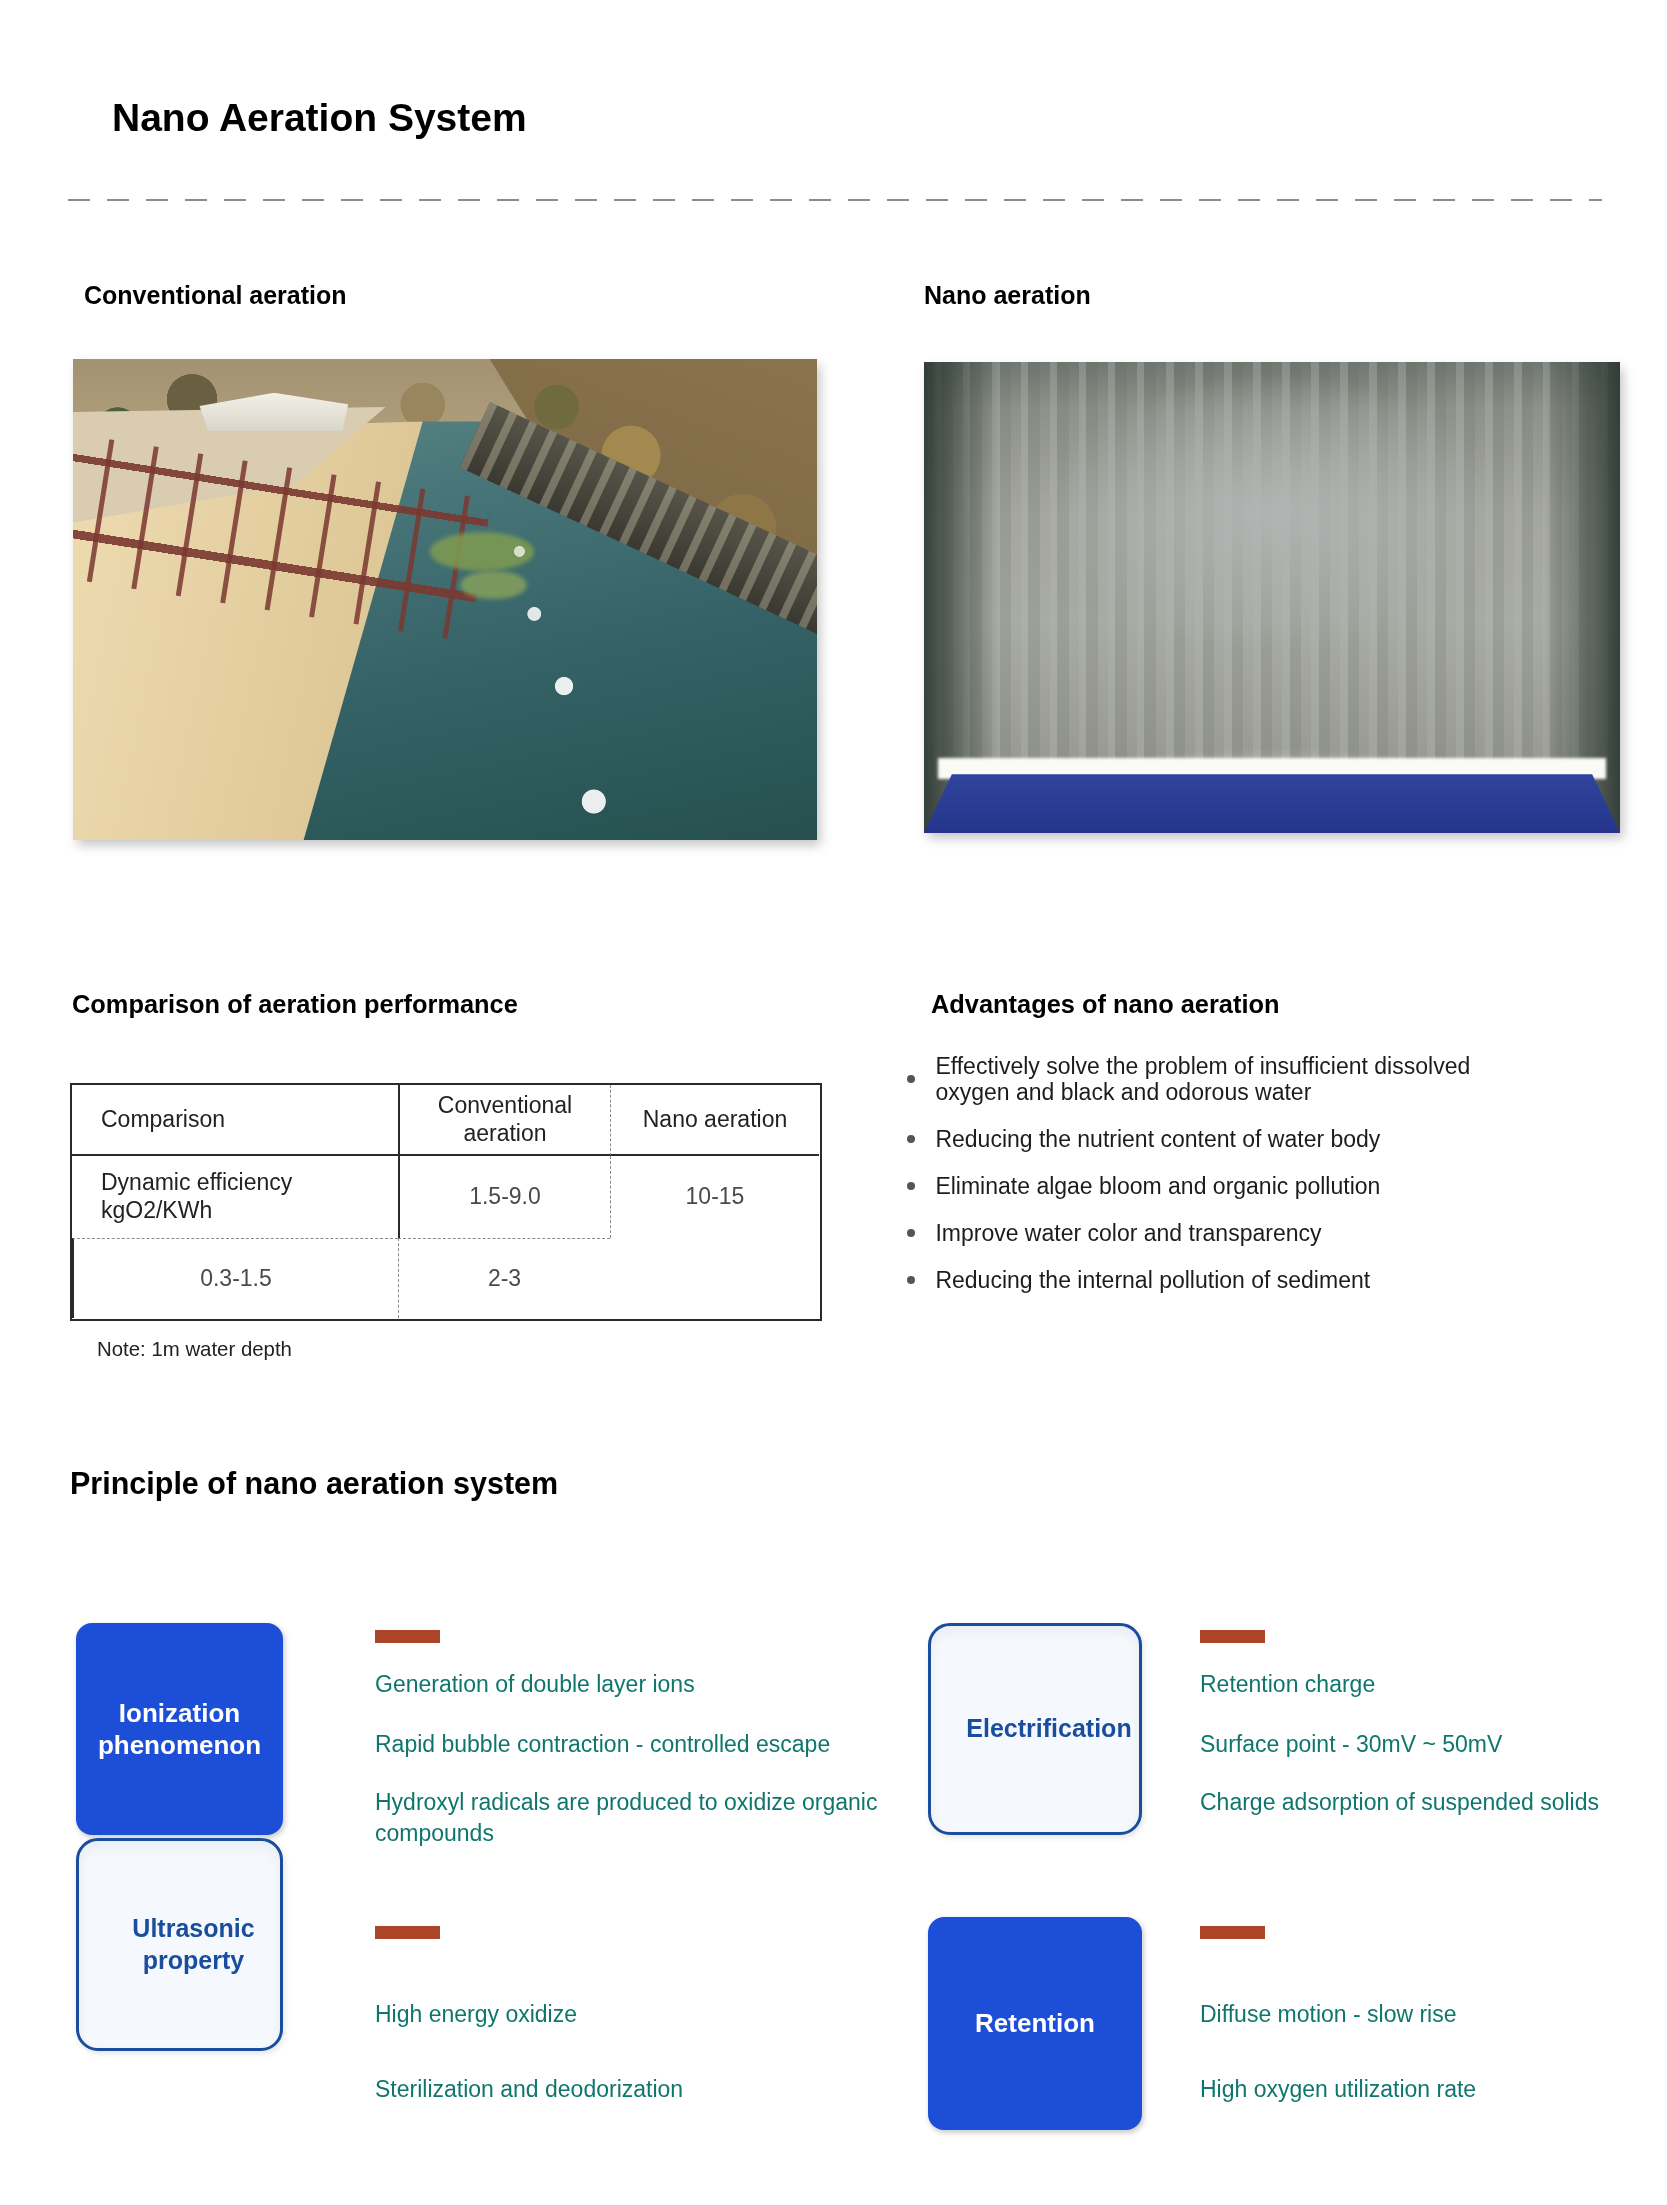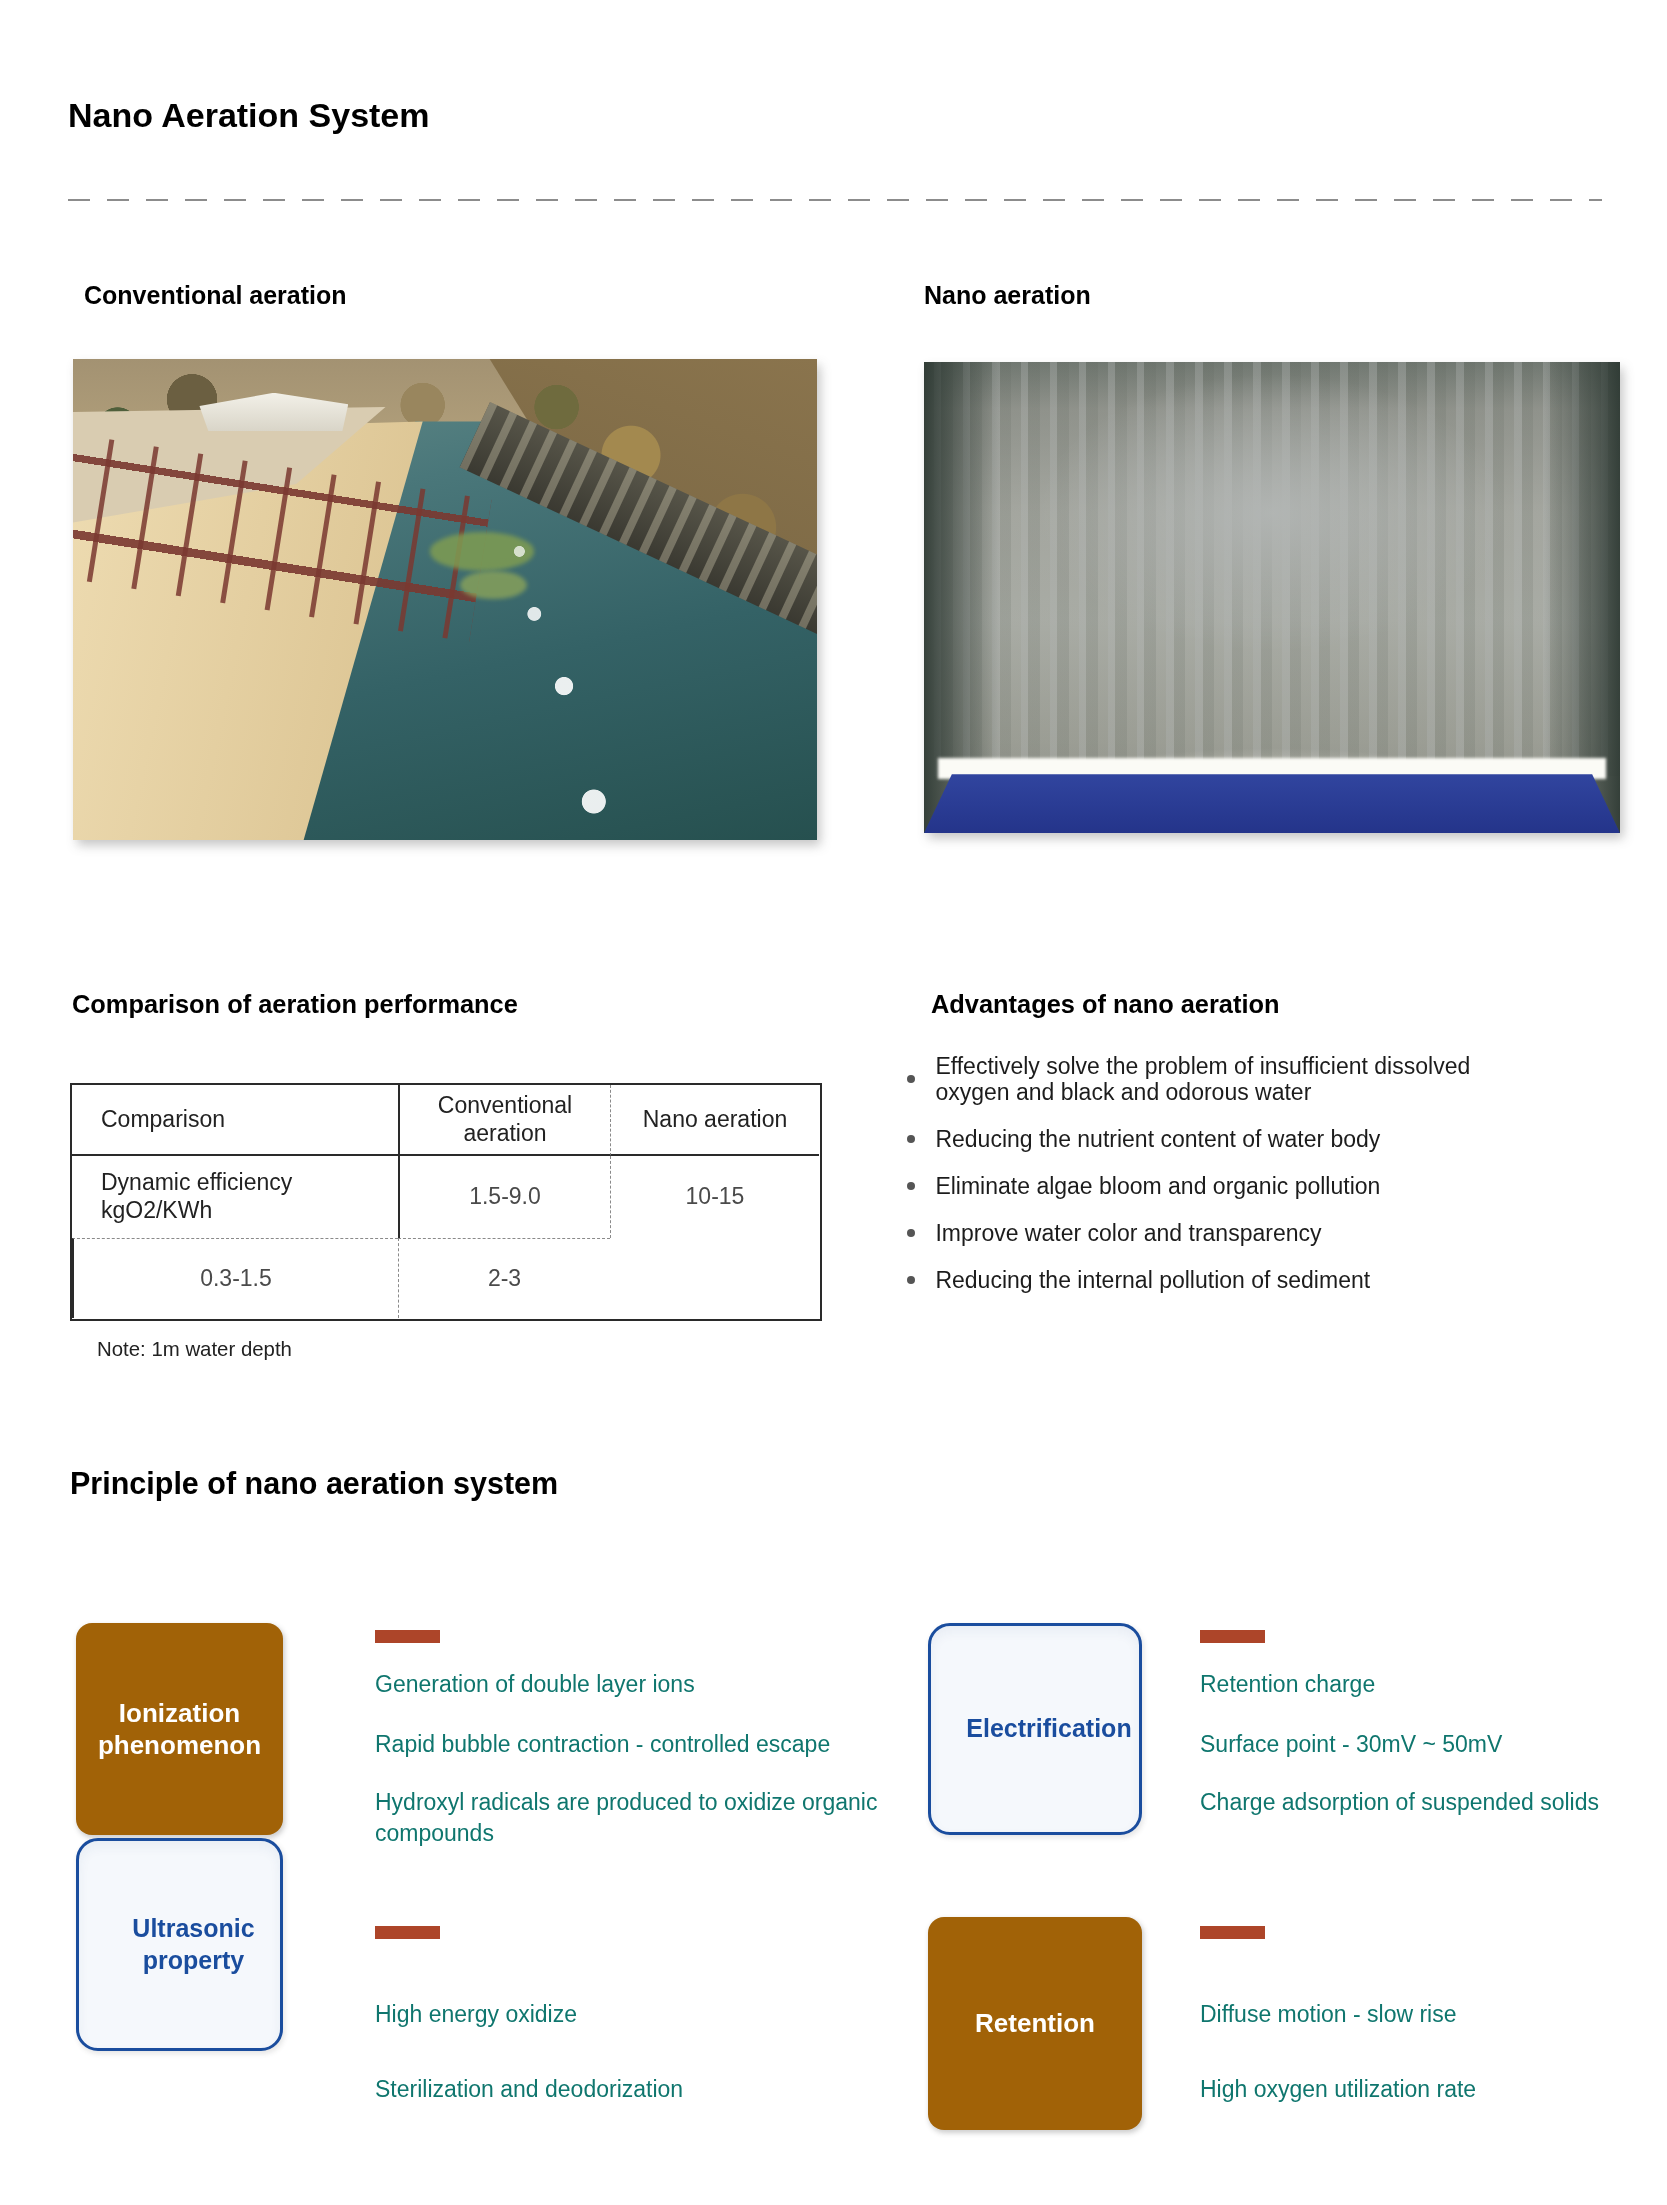--- a/index.html
+++ b/index.html
@@ -3,21 +3,21 @@
 <meta charset="utf-8">
 <style>
   html,body{margin:0;padding:0;background:#ffffff;}
   #page{
     position:relative;width:1668px;height:2205px;background:#ffffff;overflow:hidden;
     font-family:"Liberation Sans","DejaVu Sans",sans-serif;color:#1a1a1a;
   }
   .abs{position:absolute;}
 
   
-  .doc-title{font-size:34px;font-weight:bold;color:#000;}
+  .doc-title{font-size:39px;font-weight:bold;color:#000;margin-left:44px;}
   .section-heading{font-size:25.4px;font-weight:bold;color:#000;}
   .caption{font-size:25px;font-weight:bold;color:#000;}
   .big-heading{font-size:30.5px;font-weight:bold;color:#000;}
 
   .dashed-rule{
     height:2.2px;
     background:repeating-linear-gradient(90deg,#8c8c8c 0 22px,transparent 22px 39px);
   }
 
   
@@ -106,21 +106,21 @@
   .note-text{font-size:20.4px;color:#222;}
 
   
   #adv-list{left:907px;top:1053px;width:596px;list-style:none;margin:0;padding:0;}
   #adv-list li{display:flex;align-items:center;margin-bottom:21px;font-size:23px;line-height:1.13;color:#1c1c1c;}
   #adv-list .dot{flex:0 0 auto;width:8px;height:8px;border-radius:50%;background:#555;margin-right:20.4px;}
   #adv-list .txt{max-width:560px;}
 
   
   .p-card{box-sizing:border-box;display:flex;align-items:center;justify-content:center;text-align:center;}
-  .p-card.filled{background:#a16207;border-radius:16px;color:#ffffff;box-shadow:1.5px 2.9px 5.8px rgba(60,60,60,.25);}
+  .p-card.filled{background:#1d4ed8;border-radius:16px;color:#ffffff;box-shadow:1.5px 2.9px 5.8px rgba(60,60,60,.25);}
   .p-card.outline{background:#f5f8fc;border:3.6px solid #1a4d9e;border-radius:22px;color:#1a4d9e;
     box-shadow:inset 0 5.8px 11.6px rgba(30,60,120,.06),1.5px 2.9px 5.8px rgba(60,60,60,.12);padding-left:28px;}
   .p-card .card-label{font-weight:bold;font-size:26px;line-height:1.25;}
   .p-card.outline .card-label{font-size:25px;}
 
   .accent-dash{width:65px;height:13px;background:#ad4529;}
   .point-text{font-size:23px;line-height:31px;color:#0f766e;}
 </style>
 </head>
 <body>

